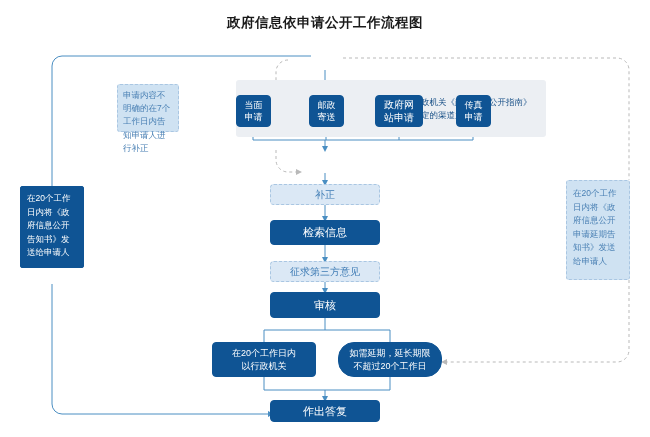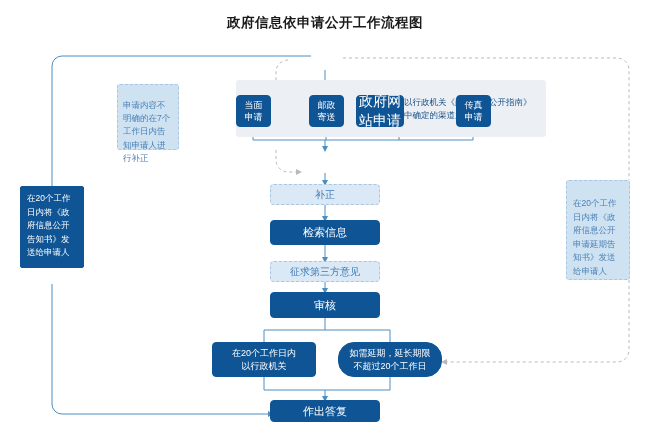--- a/index.html
+++ b/index.html
@@ -130,21 +130,21 @@
   <div class="panel-note" style="left:404px;top:96px;width:150px;font-size:8.5px;">以行政机关《政府信息公开指南》
 中确定的渠道为准。</div>
 
 
   <div class="node dark" style="left:236px;top:95px;width:35px;height:32px;font-size:9px;">当面
 申请</div>
 
   <div class="node dark" style="left:309px;top:95px;width:35px;height:32px;font-size:9px;">邮政
 寄送</div>
 
-  <div class="node dark" style="left:356px;top:95px;width:48px;height:32px;font-size:14px;">政府网
+  <div class="node dark" style="left:375px;top:95px;width:48px;height:32px;font-size:10px;">政府网
 站申请</div>
 
   <div class="node dark" style="left:456px;top:95px;width:35px;height:32px;font-size:9px;">传真
 申请</div>
 
 
   <div class="node light" style="left:270px;top:184px;width:110px;height:21px;font-size:10px;">补正</div>
 
   <div class="node dark" style="left:270px;top:220px;width:110px;height:25px;font-size:11px;">检索信息</div>
 
@@ -153,19 +153,19 @@
   <div class="node dark" style="left:270px;top:292px;width:110px;height:26px;font-size:11px;">审核</div>
 
   <div class="node dark" style="left:212px;top:342px;width:104px;height:35px;font-size:9px;">在20个工作日内
 以行政机关</div>
 
   <div class="node dark" style="left:338px;top:342px;width:104px;height:35px;font-size:9px;border-radius:16px;">如需延期，延长期限
 不超过20个工作日</div>
 
   <div class="node dark" style="left:270px;top:400px;width:110px;height:22px;font-size:11px;">作出答复</div>
 
-  <div class="node note" style="left:117px;top:84px;width:62px;height:66px;font-size:8.5px;padding:14px 5px;text-align:left;align-items:flex-start;white-space:normal;line-height:1.55;">申请内容不明确的在7个工作日内告知申请人进行补正</div>
+  <div class="node note" style="left:117px;top:84px;width:62px;height:48px;font-size:8.5px;padding:4px 5px;text-align:left;align-items:flex-start;white-space:normal;line-height:1.55;">申请内容不明确的在7个工作日内告知申请人进行补正</div>
 
   <div class="node dark" style="left:20px;top:186px;width:64px;height:82px;font-size:8.5px;padding:5px 6px;text-align:left;align-items:flex-start;white-space:normal;line-height:1.6;border-radius:2px;">在20个工作日内将《政府信息公开告知书》发送给申请人</div>
 
-  <div class="node note" style="left:566px;top:180px;width:64px;height:100px;font-size:8.5px;padding:16px 6px;text-align:left;align-items:flex-start;white-space:normal;line-height:1.6;border-radius:3px;">在20个工作日内将《政府信息公开申请延期告知书》发送给申请人</div>
+  <div class="node note" style="left:566px;top:180px;width:64px;height:100px;font-size:8.5px;padding:6px 6px;text-align:left;align-items:flex-start;white-space:normal;line-height:1.6;border-radius:3px;">在20个工作日内将《政府信息公开申请延期告知书》发送给申请人</div>
 
 </div>
 
 </body></html>

